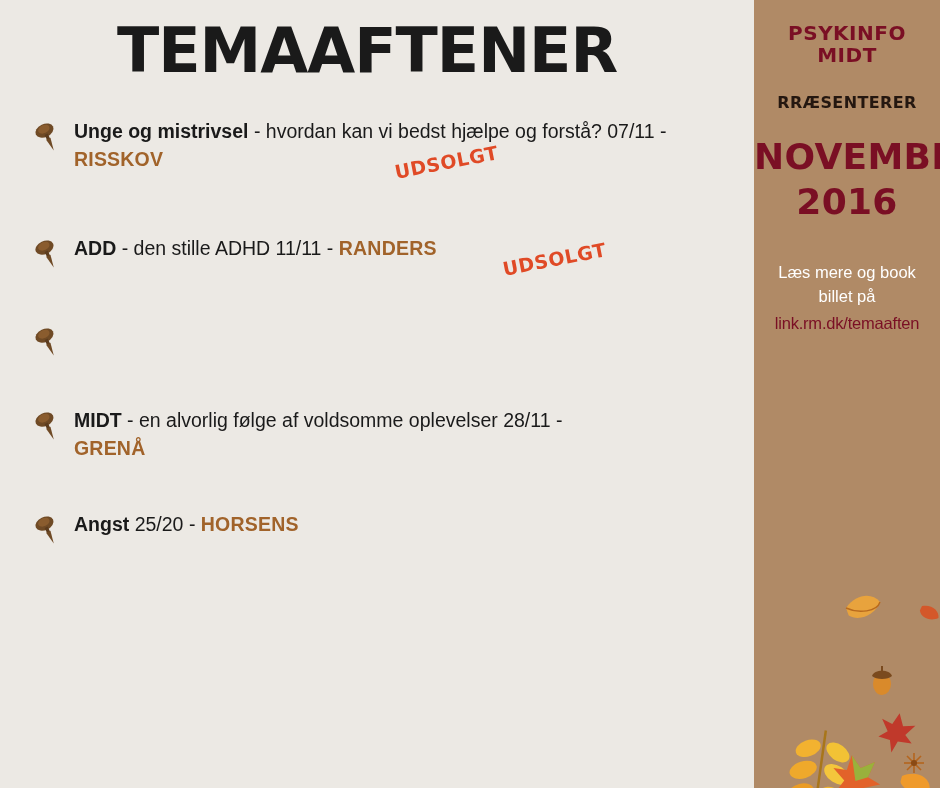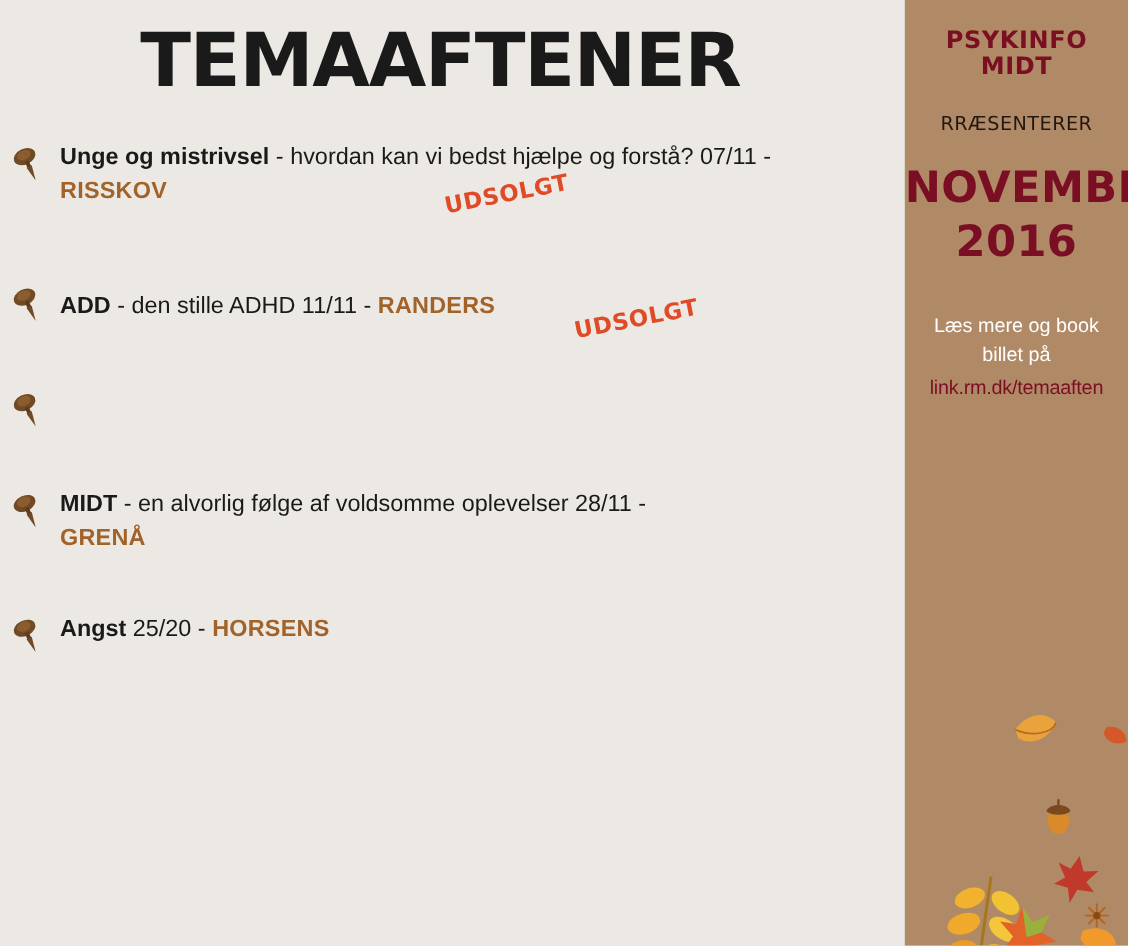--- a/index.html
+++ b/index.html
@@ -34,30 +34,31 @@
     font-size: 62px;
     letter-spacing: -1px;
     color: #1a1a1a;
     text-align: center;
     margin: 18px 0 0 0;
     padding: 0 20px 0 0;
     line-height: 1.05;
   }
   .events {
     margin-top: 34px;
+    padding-left: 24px;
   }
   .event {
     position: relative;
     display: flex;
     align-items: flex-start;
     margin-bottom: 44px;
     padding-left: 6px;
   }
   .event:nth-child(1) { margin-bottom: 60px; }
-  .event:nth-child(2) { margin-bottom: 52px; align-items: flex-end; }
+  .event:nth-child(2) { margin-bottom: 52px; }
   .event:nth-child(3) { margin-bottom: 48px; }
   .event:nth-child(4) { margin-bottom: 48px; }
   .pin {
     flex: 0 0 auto;
     width: 34px;
     height: 34px;
     margin-top: 2px;
     margin-right: 10px;
   }
   .evt-text {
@@ -101,21 +102,21 @@
     font-family: "DejaVu Sans", sans-serif;
     font-weight: bold;
     font-size: 20px;
     color: #7a0f24;
     line-height: 1.12;
     margin-top: 22px;
     letter-spacing: 0.5px;
   }
   .presents {
     font-family: "DejaVu Sans", sans-serif;
-    font-weight: normal;
+    font-weight: bold;
     font-size: 16px;
     color: #241710;
     margin-top: 26px;
     letter-spacing: 0.4px;
   }
   .month {
     font-family: "DejaVu Sans", sans-serif;
     font-weight: bold;
     font-size: 36px;
     color: #7a0f24;

